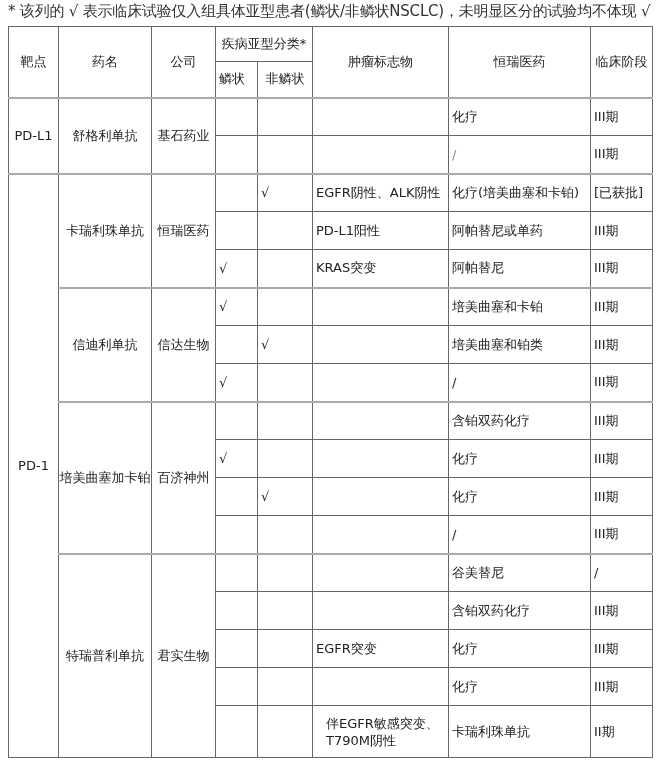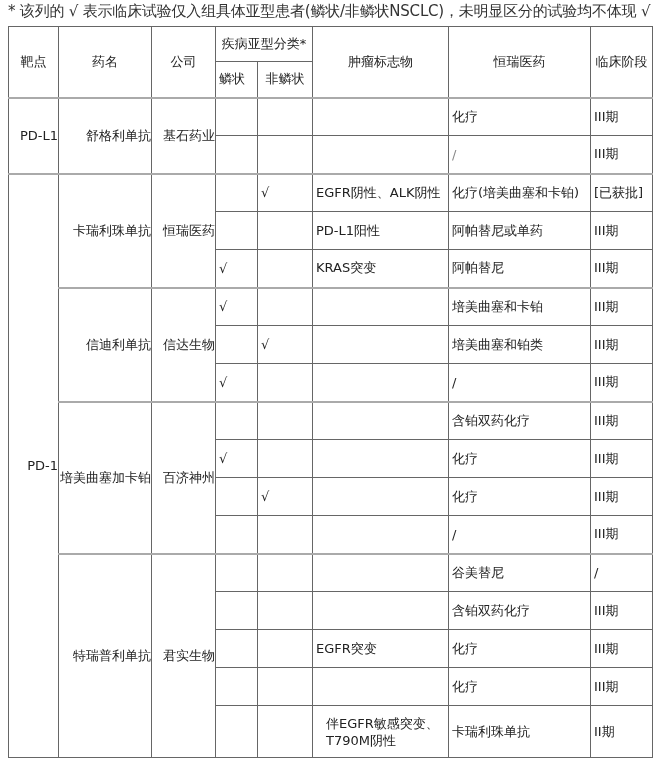--- a/index.html
+++ b/index.html
@@ -3,21 +3,21 @@
 <meta charset="utf-8">
 <style>
   html, body { margin:0; padding:0; background:#ffffff; }
   body { width:660px; height:761px; position:relative; overflow:hidden;
          font-family:"DejaVu Sans", "Liberation Sans", sans-serif; color:#222; }
   .note { position:absolute; left:8px; top:2px; font-size:15px; color:#333; white-space:nowrap; letter-spacing:-0.2px; }
   table { position:absolute; left:8px; top:26px; border-collapse:collapse; table-layout:fixed; }
   td, th { border:1px solid #666; font-size:13px; padding:0; }
   th { font-weight:normal; text-align:center; color:#222; }
   td { text-align:left; padding-left:3px; vertical-align:middle; }
-  td.center { text-align:right; padding-left:0;margin-left:48px; }
+  td.center { text-align:center; padding-left:0;margin-left:48px; }
   tr.grp td { border-top:2px solid #aaa; }
   .hdr-top { height:35px; }
   .hdr-sub { height:36px; }
   tr.body-row { height:38px; }
   tr.last-row { height:52px; }
   .muted { color:#888; }
   .multi { line-height:17px;padding-left:13px; }
 </style>
 </head>
 <body>

